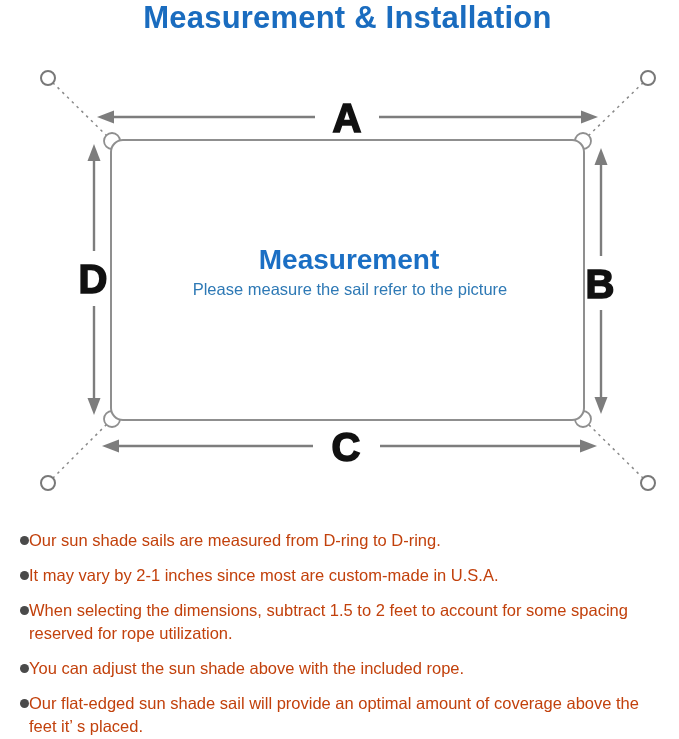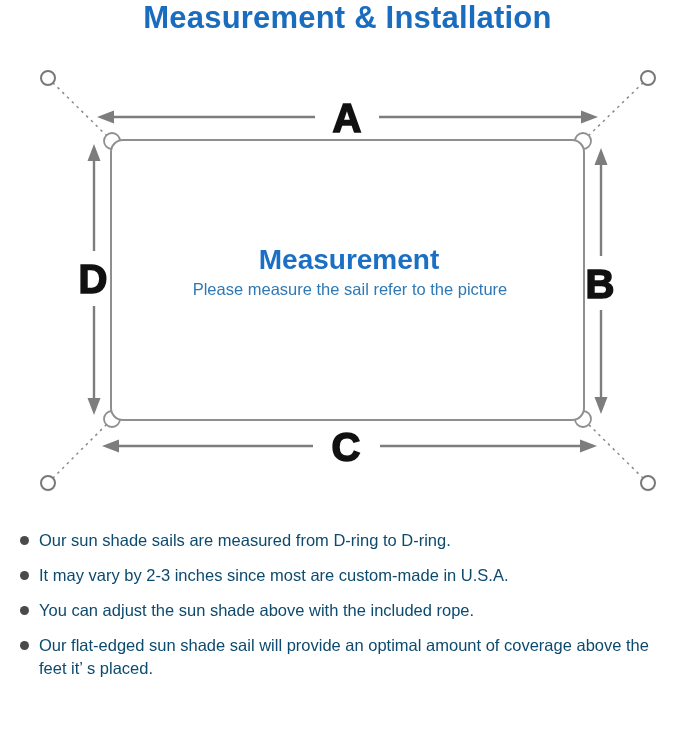--- a/index.html
+++ b/index.html
@@ -54,25 +54,24 @@
   }
   .notes {
     position: absolute;
     top: 529px;
     left: 12px;
     width: 656px;
   }
   .note {
     display: flex;
     align-items: flex-start;
-    gap: 10px;
     margin-bottom: 12px;
     font-size: 16.5px;
     line-height: 23px;
-    color: #0c4a6e;
+    color: #c2410c;
   }
   .note-dot {
     flex: none;
     width: 9px;
     height: 9px;
     margin-top: 7px;
     border-radius: 50%;
     background: #4a4a4a;
   }
   .note-text {
@@ -141,21 +140,25 @@
     <text class="center-subtitle" x="342" y="295">Please measure the sail refer to the picture</text>
   </svg>
 
   <div class="notes">
     <div class="note">
       <span class="note-dot"></span>
       <span class="note-text">Our sun shade sails are measured from D-ring to D-ring.</span>
     </div>
     <div class="note">
       <span class="note-dot"></span>
-      <span class="note-text">It may vary by 2-3 inches since most are custom-made in U.S.A.</span>
+      <span class="note-text">It may vary by 2-1 inches since most are custom-made in U.S.A.</span>
+    </div>
+    <div class="note">
+      <span class="note-dot"></span>
+      <span class="note-text">When selecting the dimensions, subtract 1.5 to 2 feet to account for some spacing reserved for rope utilization.</span>
     </div>
     <div class="note">
       <span class="note-dot"></span>
       <span class="note-text">You can adjust the sun shade above with the included rope.</span>
     </div>
     <div class="note">
       <span class="note-dot"></span>
       <span class="note-text">Our flat-edged sun shade sail will provide an optimal amount of coverage above the feet it’ s placed.</span>
     </div>
   </div>

